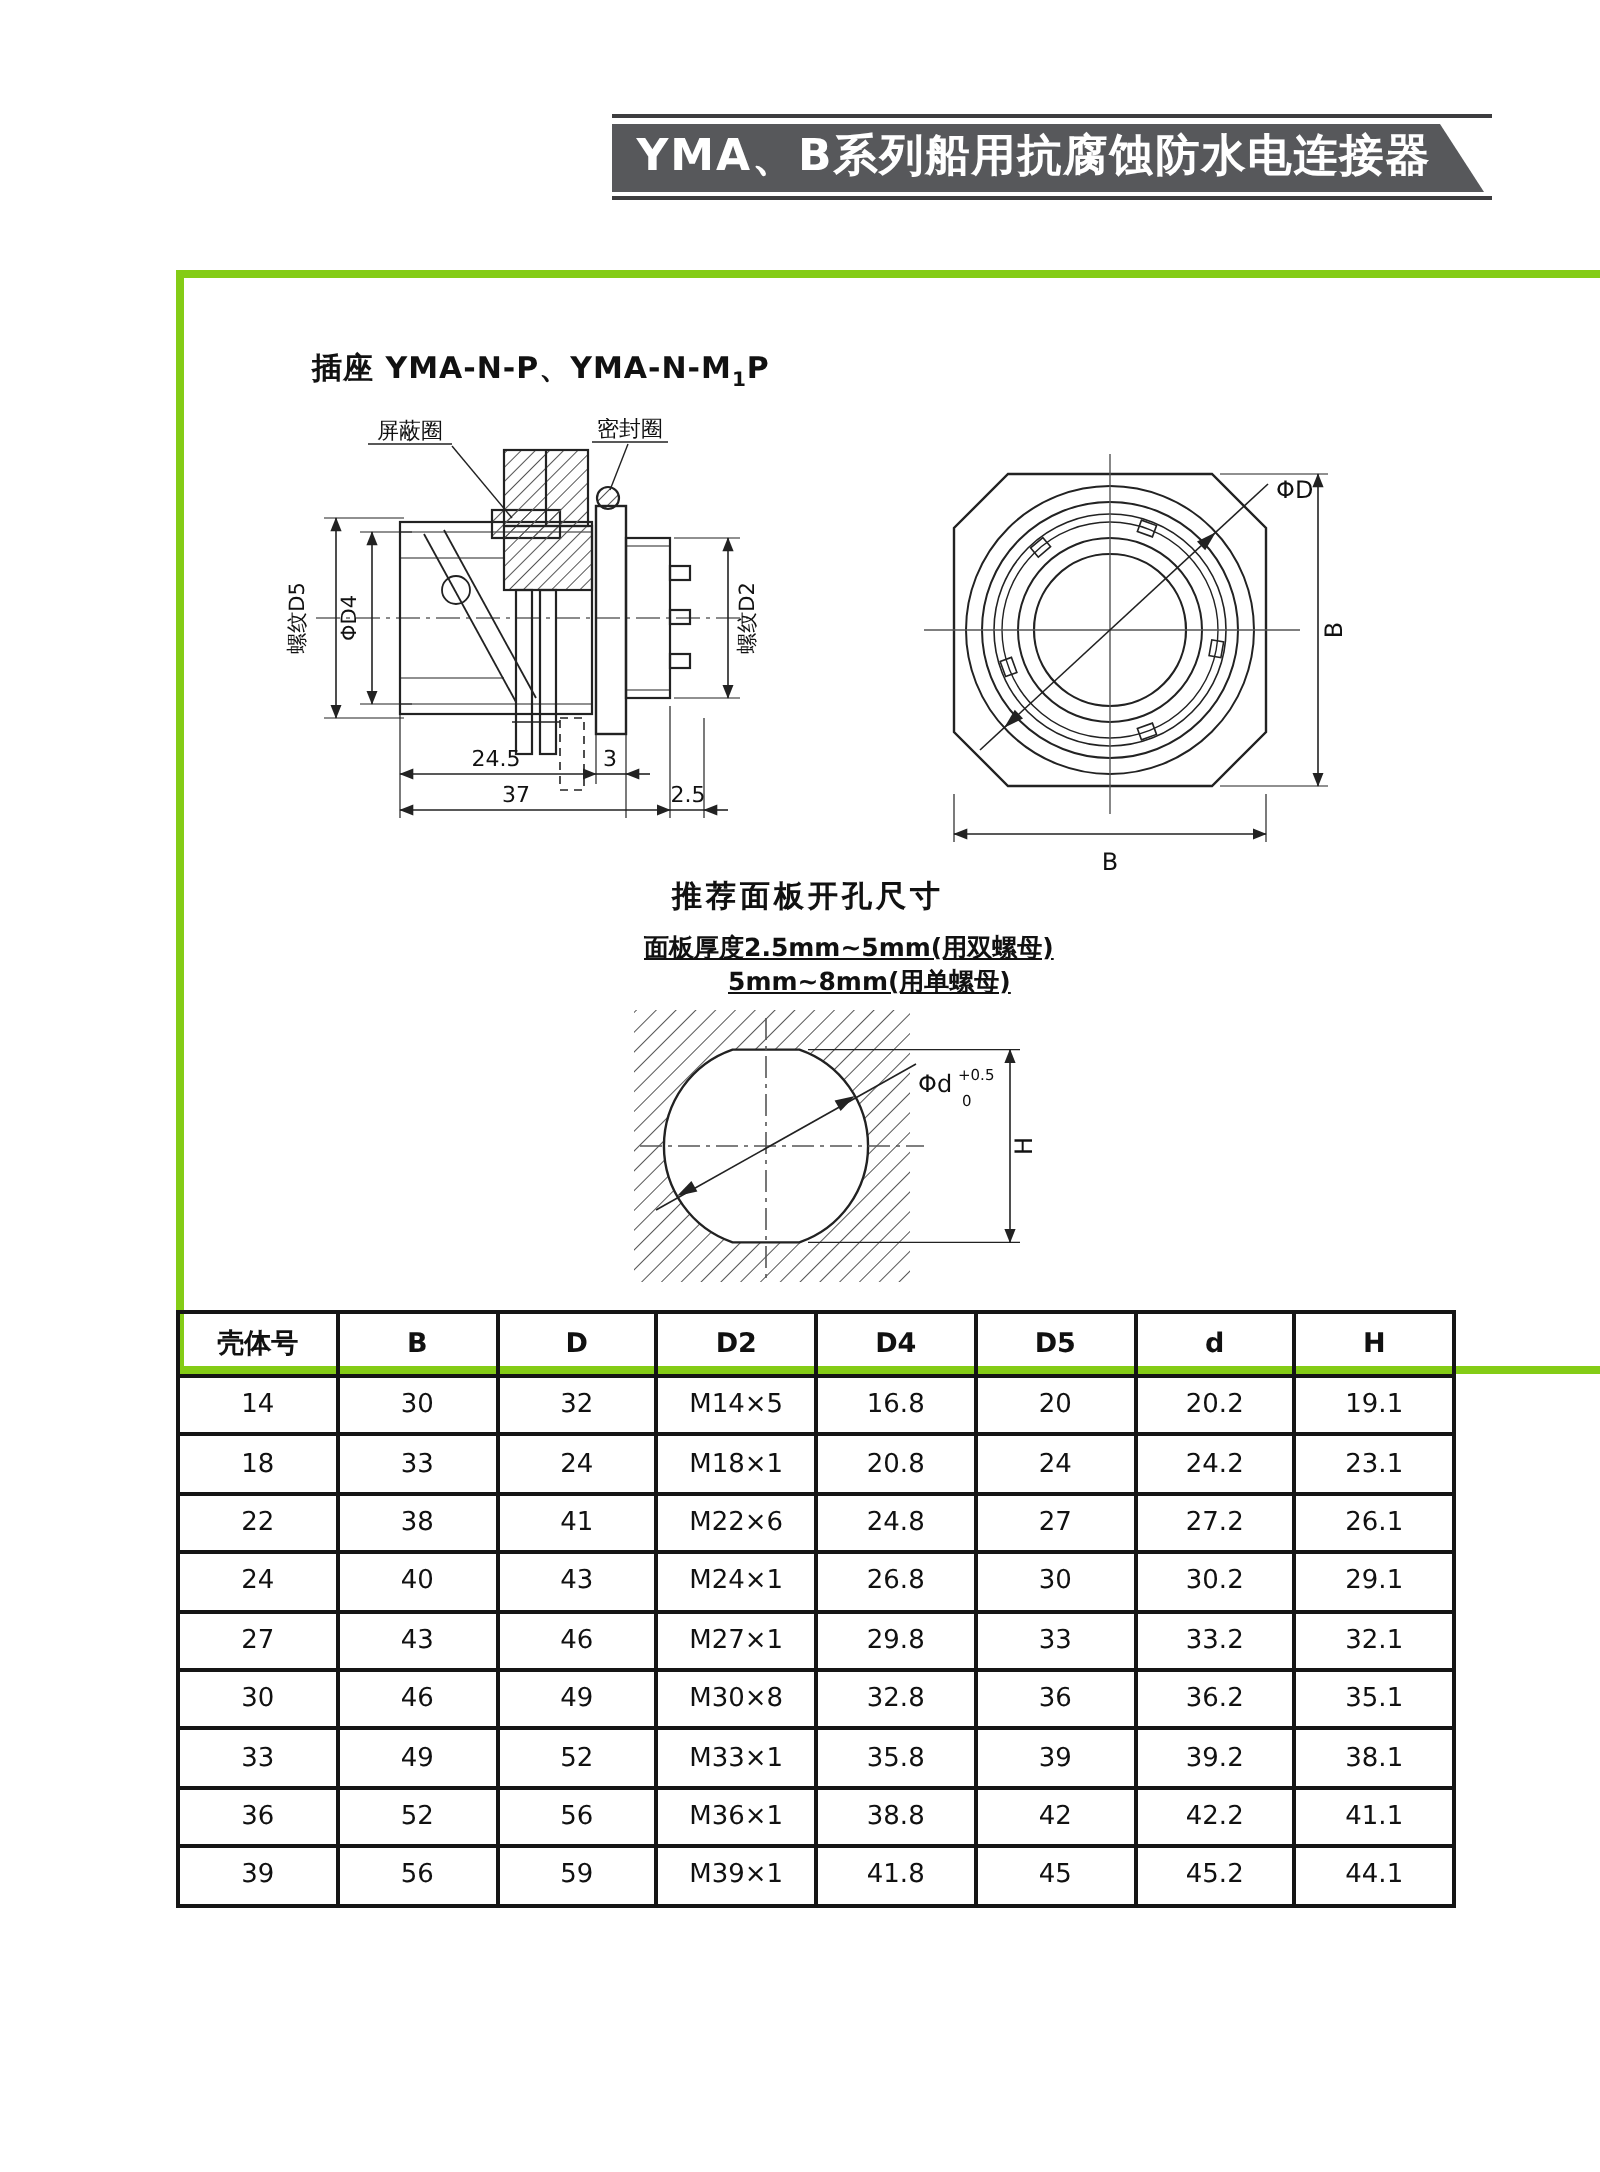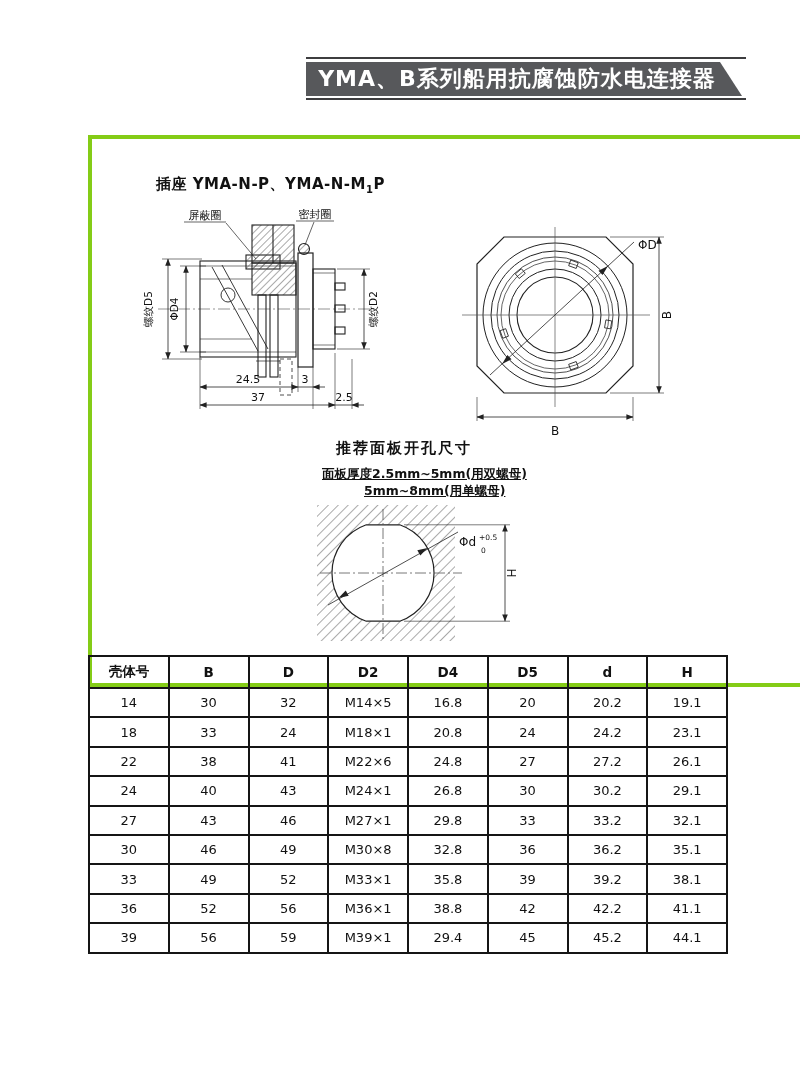--- a/index.html
+++ b/index.html
@@ -288,21 +288,21 @@
           <td>38.8</td>
           <td>42</td>
           <td>42.2</td>
           <td>41.1</td>
         </tr>
         <tr>
           <td>39</td>
           <td>56</td>
           <td>59</td>
           <td>M39×1</td>
-          <td>29.4</td>
+          <td>41.8</td>
           <td>45</td>
           <td>45.2</td>
           <td>44.1</td>
         </tr>
       </tbody>
   </table>
 
 </div>
 
 </body></html>

